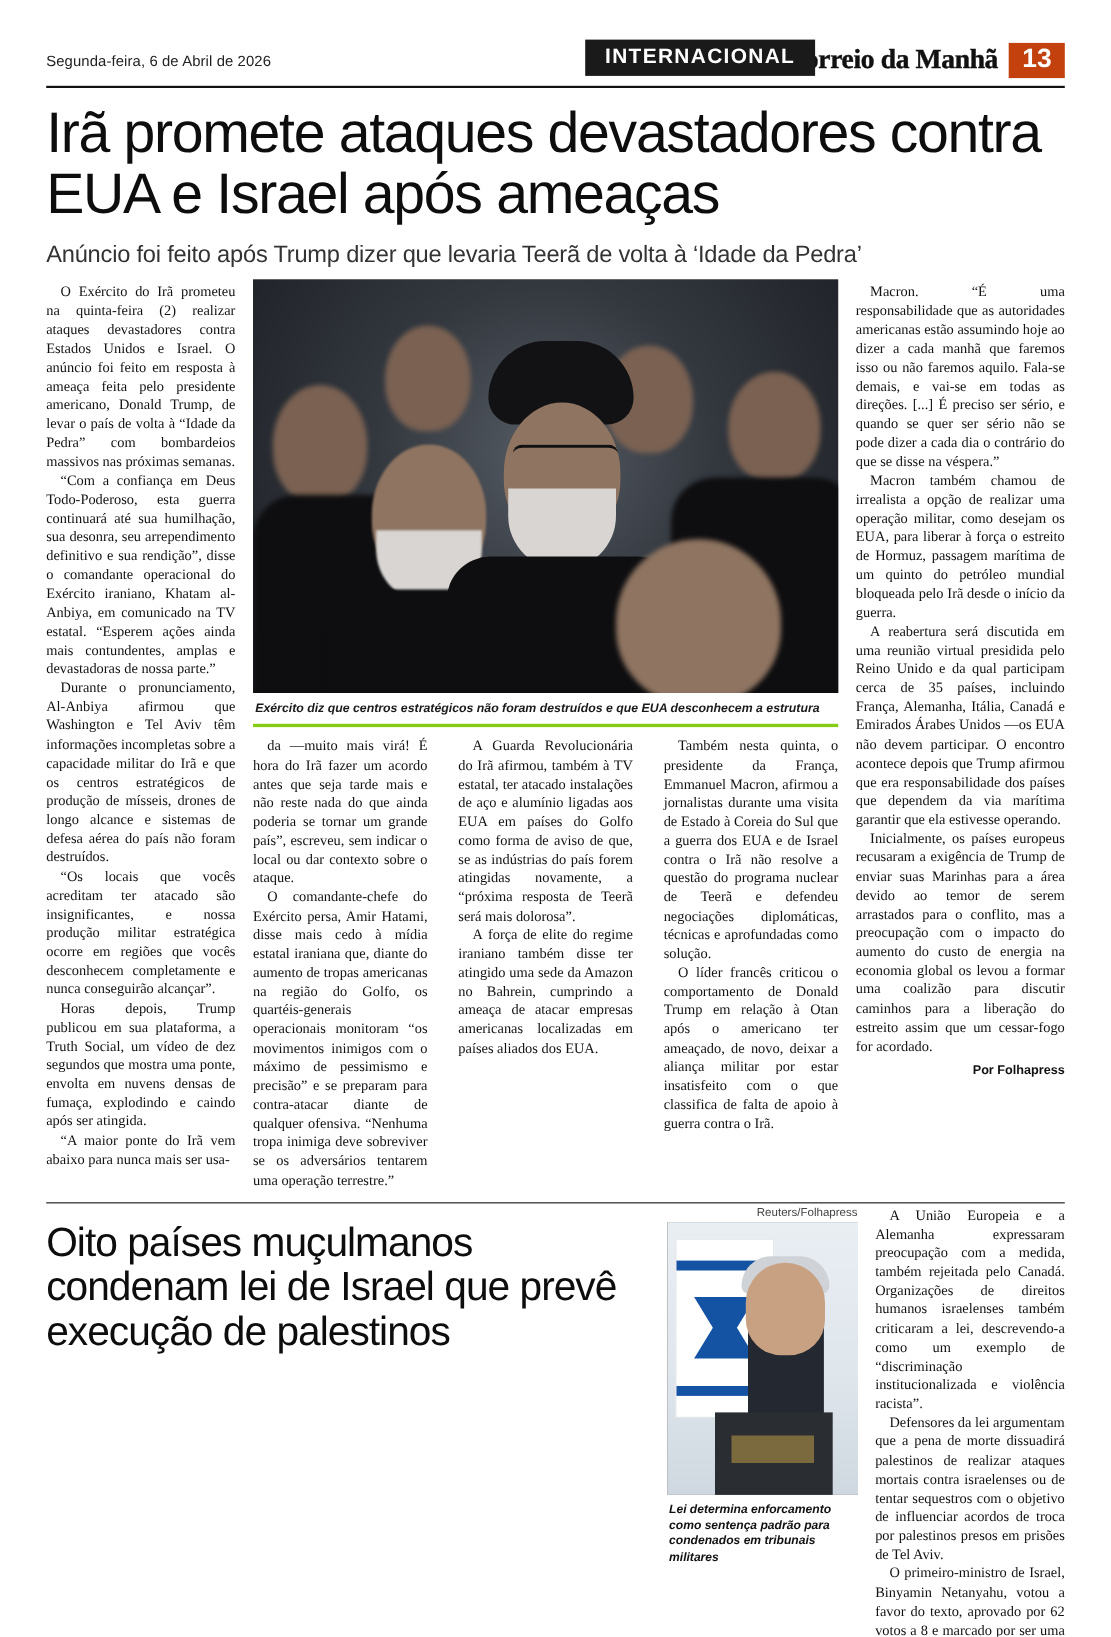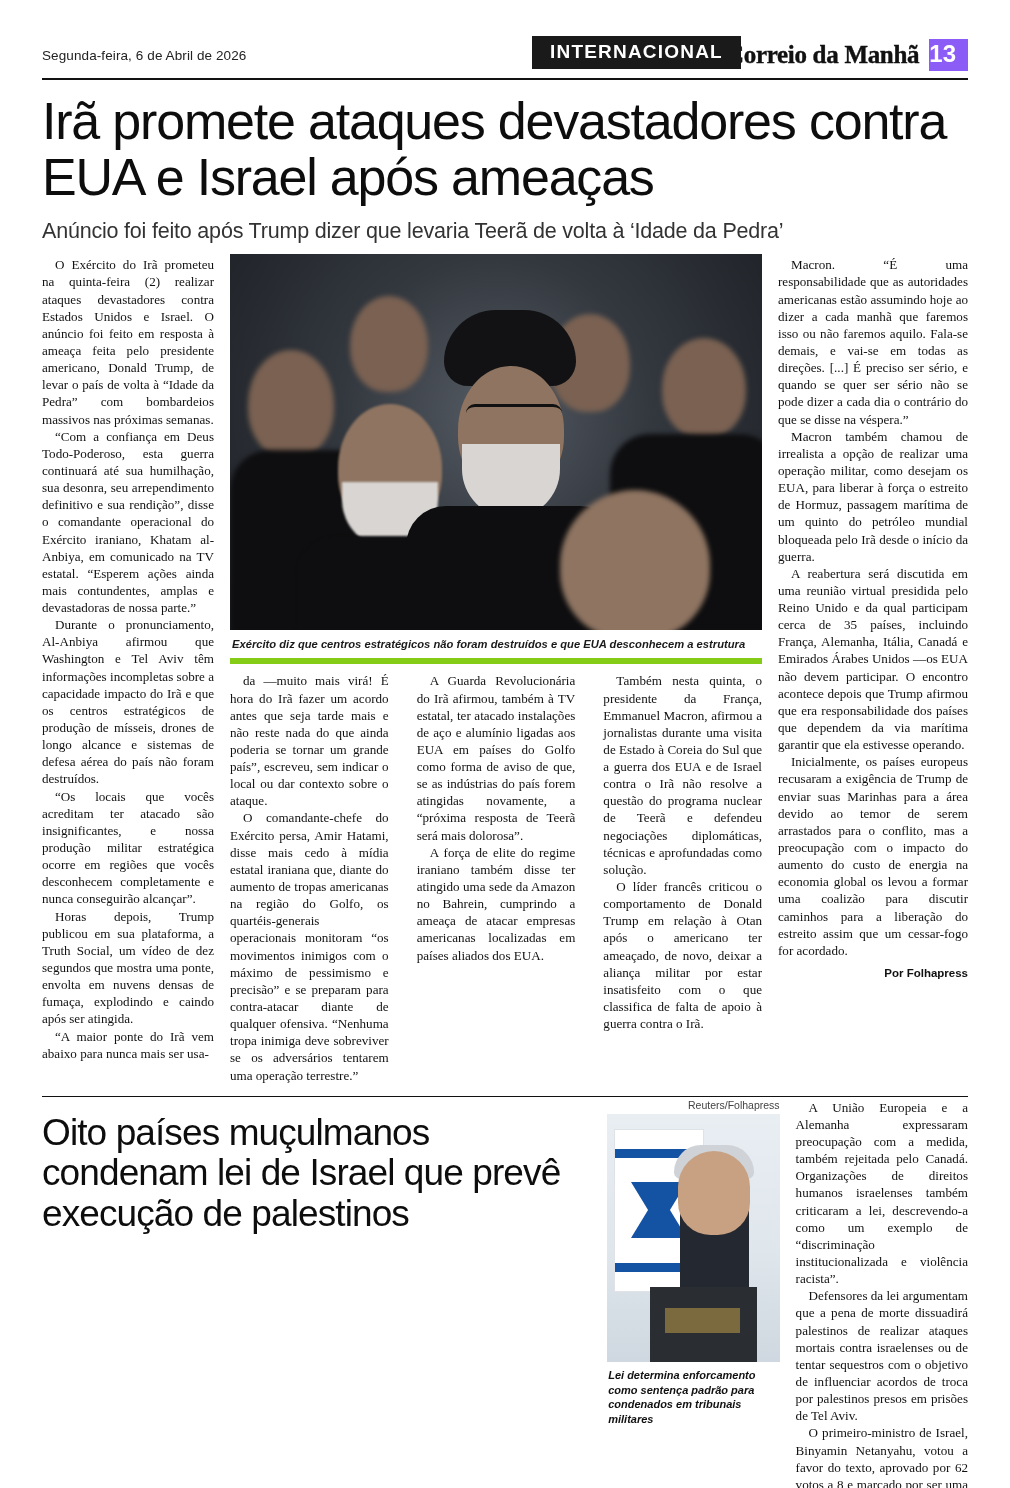--- a/index.html
+++ b/index.html
@@ -29,24 +29,24 @@
   }
   .brand-wrap { display:flex; align-items:center; gap:10px; }
   .brand {
     font-family:"Liberation Serif", serif;
     font-weight:bold; font-style:normal;
     font-size:25px; letter-spacing:-.3px;
     color:#111;
     -webkit-text-stroke:0.4px #111;
   }
   .pagenum {
-    background:#8b5cf6; color:#fff;
+    background:#c2410c; color:#fff;
     font-family:"Liberation Sans", sans-serif;
     font-weight:bold; font-size:24px;
-    padding:2px 12px 4px 0;
+    padding:2px 12px 4px 12px;
     line-height:1.1;
   }
   .rule-top { border-top:2.2px solid #111; margin-top:6px; }
 
   
   h1.headline {
     font-family:"Liberation Sans", sans-serif;
     font-weight:400;
     font-size:52px;
     line-height:1.07;
@@ -84,21 +84,21 @@
     overflow:hidden;
   }
   .caption {
     font-family:"Liberation Sans", sans-serif;
     font-size:11.2px;
     font-style:italic;
     font-weight:bold;
     color:#1a1a1a;
     padding:7px 2px 6px 2px;
     line-height:1.35;
-    border-bottom:6px solid #84cc16;
+    border-bottom:3px solid #84cc16;
   }
 
   
   .col p {
     margin:0;
     font-size:13.1px;
     line-height:1.31;
     text-align:justify;
     text-indent:13px;
     hyphens:auto;
@@ -201,21 +201,21 @@
   <div class="rule-top"></div>
 
   <h1 class="headline">Irã promete ataques devastadores contra EUA e Israel após ameaças</h1>
   <div class="subhead">Anúncio foi feito após Trump dizer que levaria Teerã de volta à ‘Idade da Pedra’</div>
 
   <div class="top-grid">
 
     <div class="col top-left-col">
       <p class="first">O Exército do Irã prometeu na quinta-feira (2) realizar ataques devastadores contra Estados Unidos e Israel. O anúncio foi feito em resposta à ameaça feita pelo presidente americano, Donald Trump, de levar o país de volta à “Idade da Pedra” com bombardeios massivos nas próximas semanas.</p>
       <p>“Com a confiança em Deus Todo-Poderoso, esta guerra continuará até sua humilhação, sua desonra, seu arrependimento definitivo e sua rendição”, disse o comandante operacional do Exército iraniano, Khatam al-Anbiya, em comunicado na TV estatal. “Esperem ações ainda mais contundentes, amplas e devastadoras de nossa parte.”</p>
-      <p>Durante o pronunciamento, Al-Anbiya afirmou que Washington e Tel Aviv têm informações incompletas sobre a capacidade impacto do Irã e que os centros estratégicos de produção de mísseis, drones de longo alcance e sistemas de defesa aérea do país não foram destruídos.</p>
+      <p>Durante o pronunciamento, Al-Anbiya afirmou que Washington e Tel Aviv têm informações incompletas sobre a capacidade militar do Irã e que os centros estratégicos de produção de mísseis, drones de longo alcance e sistemas de defesa aérea do país não foram destruídos.</p>
       <p>“Os locais que vocês acreditam ter atacado são insignificantes, e nossa produção militar estratégica ocorre em regiões que vocês desconhecem completamente e nunca conseguirão alcançar”.</p>
       <p>Horas depois, Trump publicou em sua plataforma, a Truth Social, um vídeo de dez segundos que mostra uma ponte, envolta em nuvens densas de fumaça, explodindo e caindo após ser atingida.</p>
       <p>“A maior ponte do Irã vem abaixo para nunca mais ser usa-</p>
     </div>
 
     <div>
       <div class="photo-main">
         <div class="p-bg"></div>
 
         <div class="fig skin2 blur" style="left:18px;top:96px;width:86px;height:108px;"></div>

